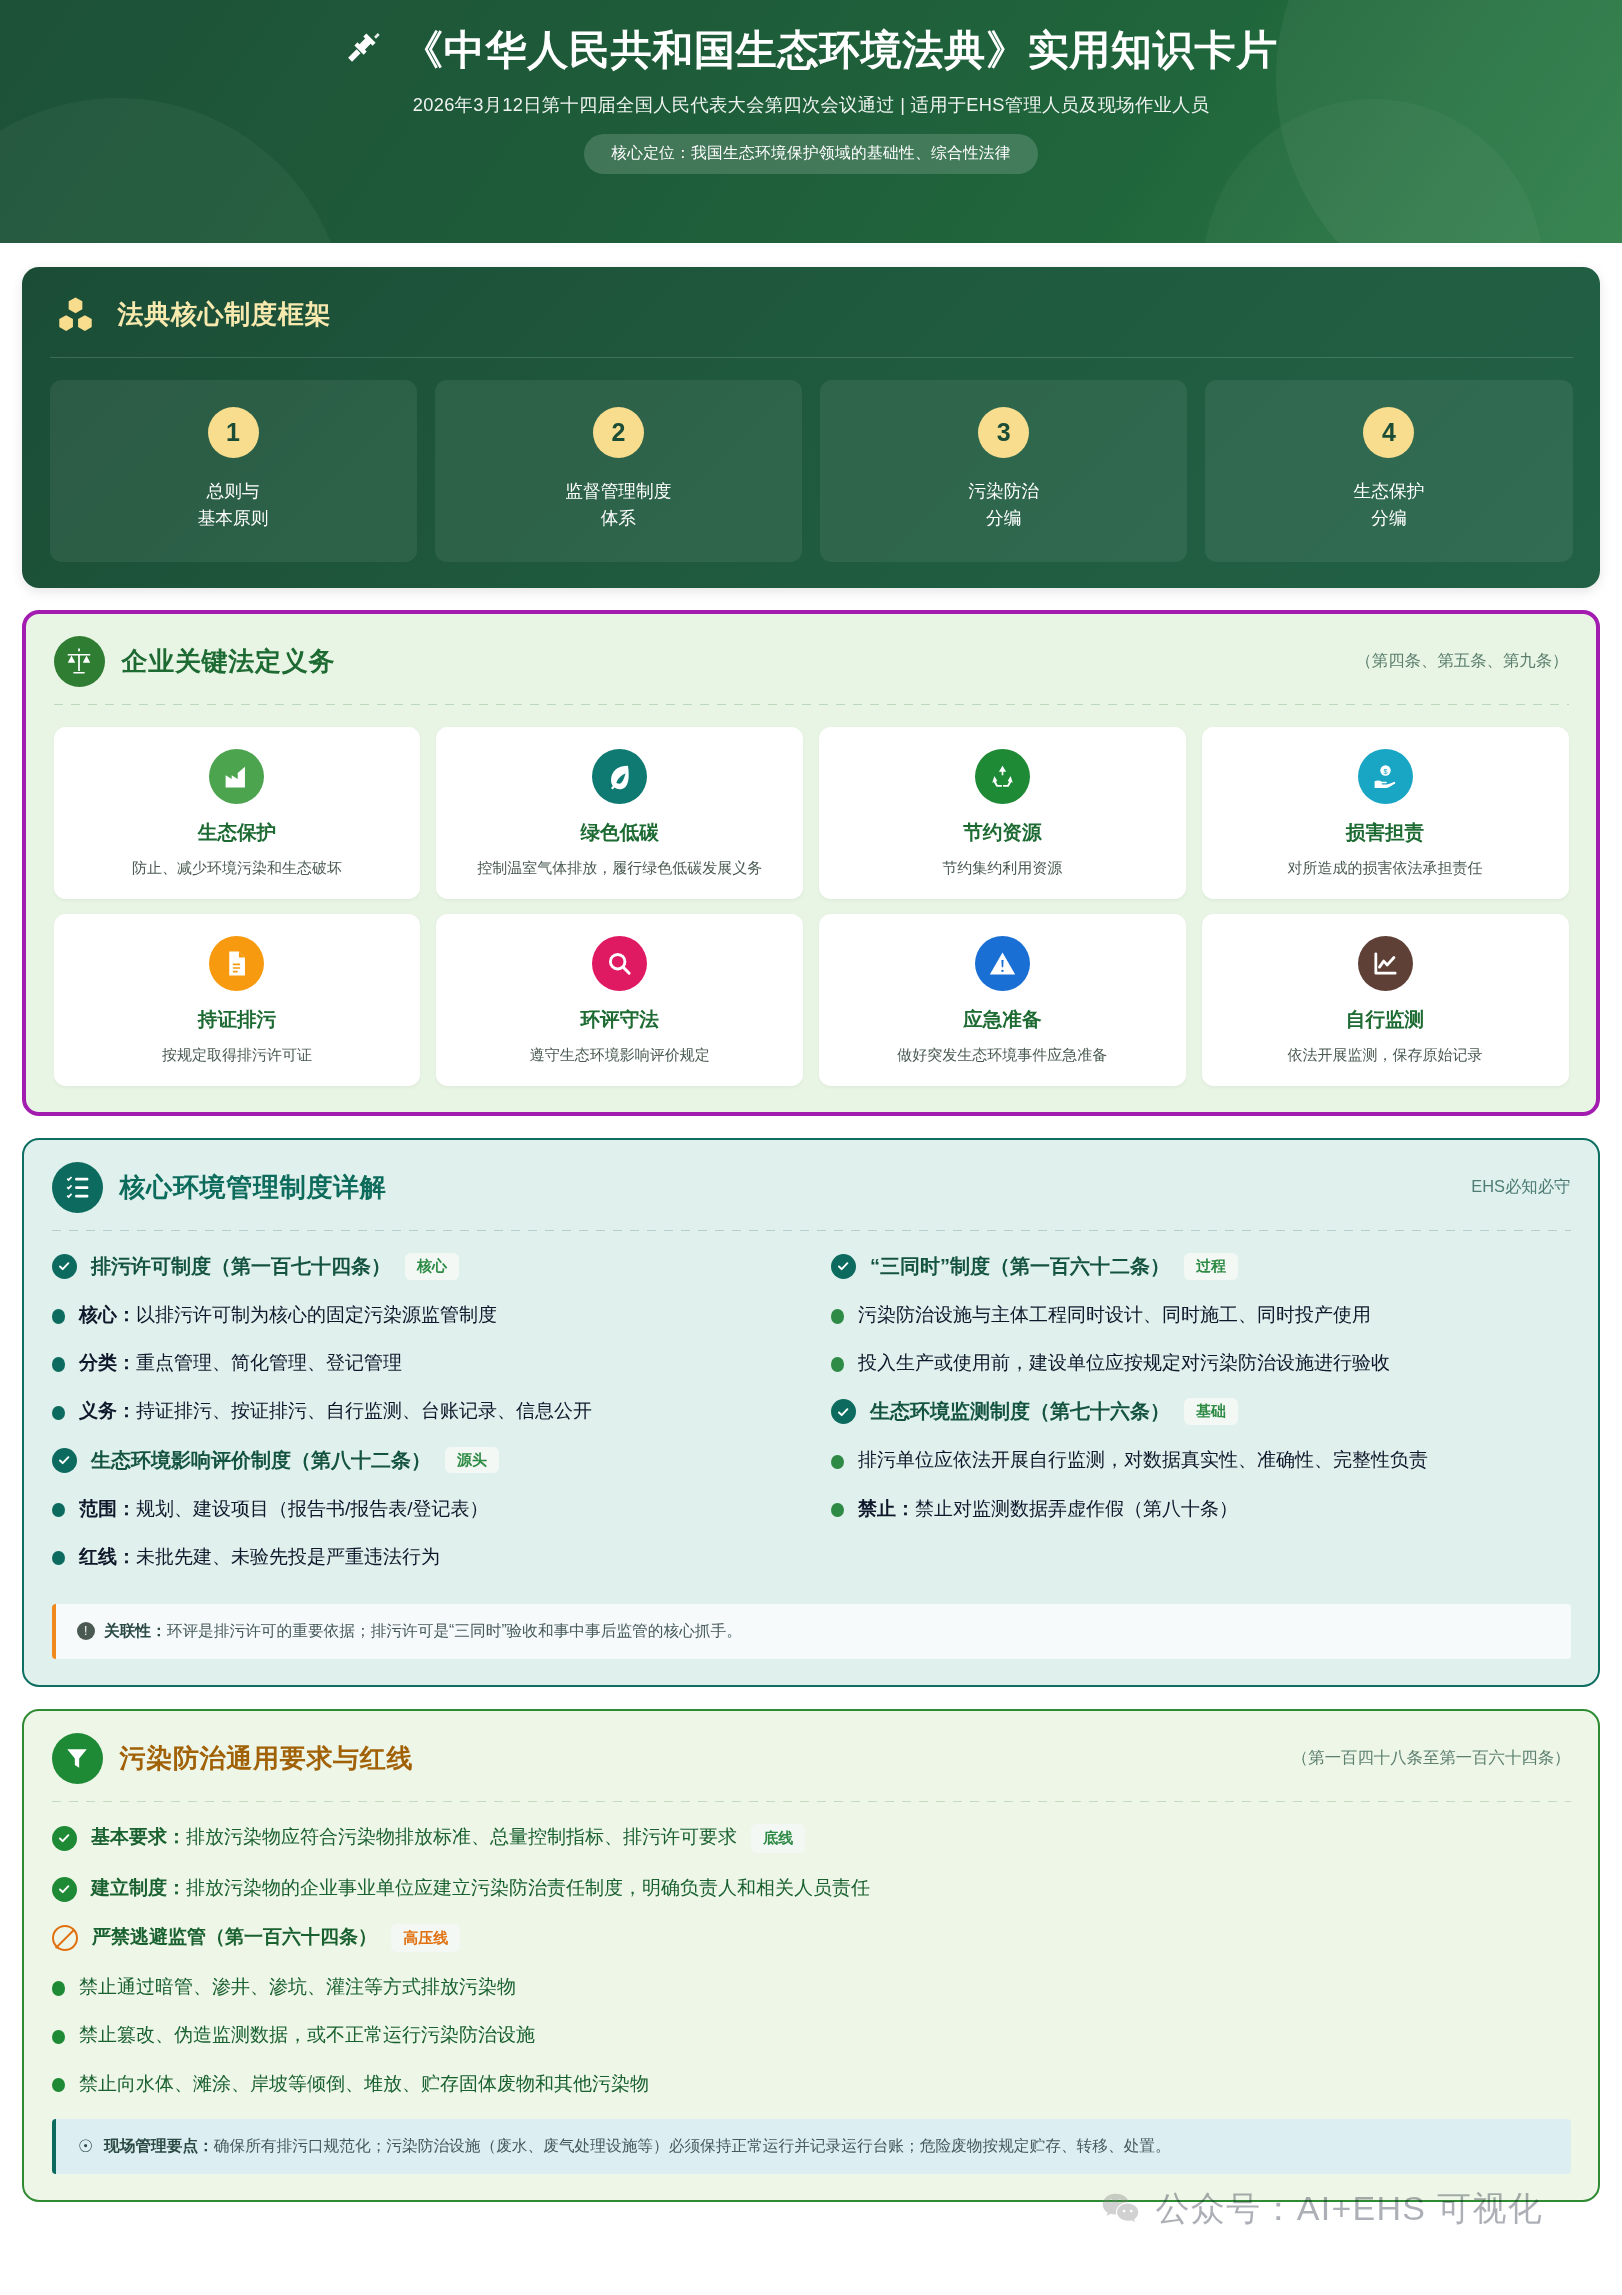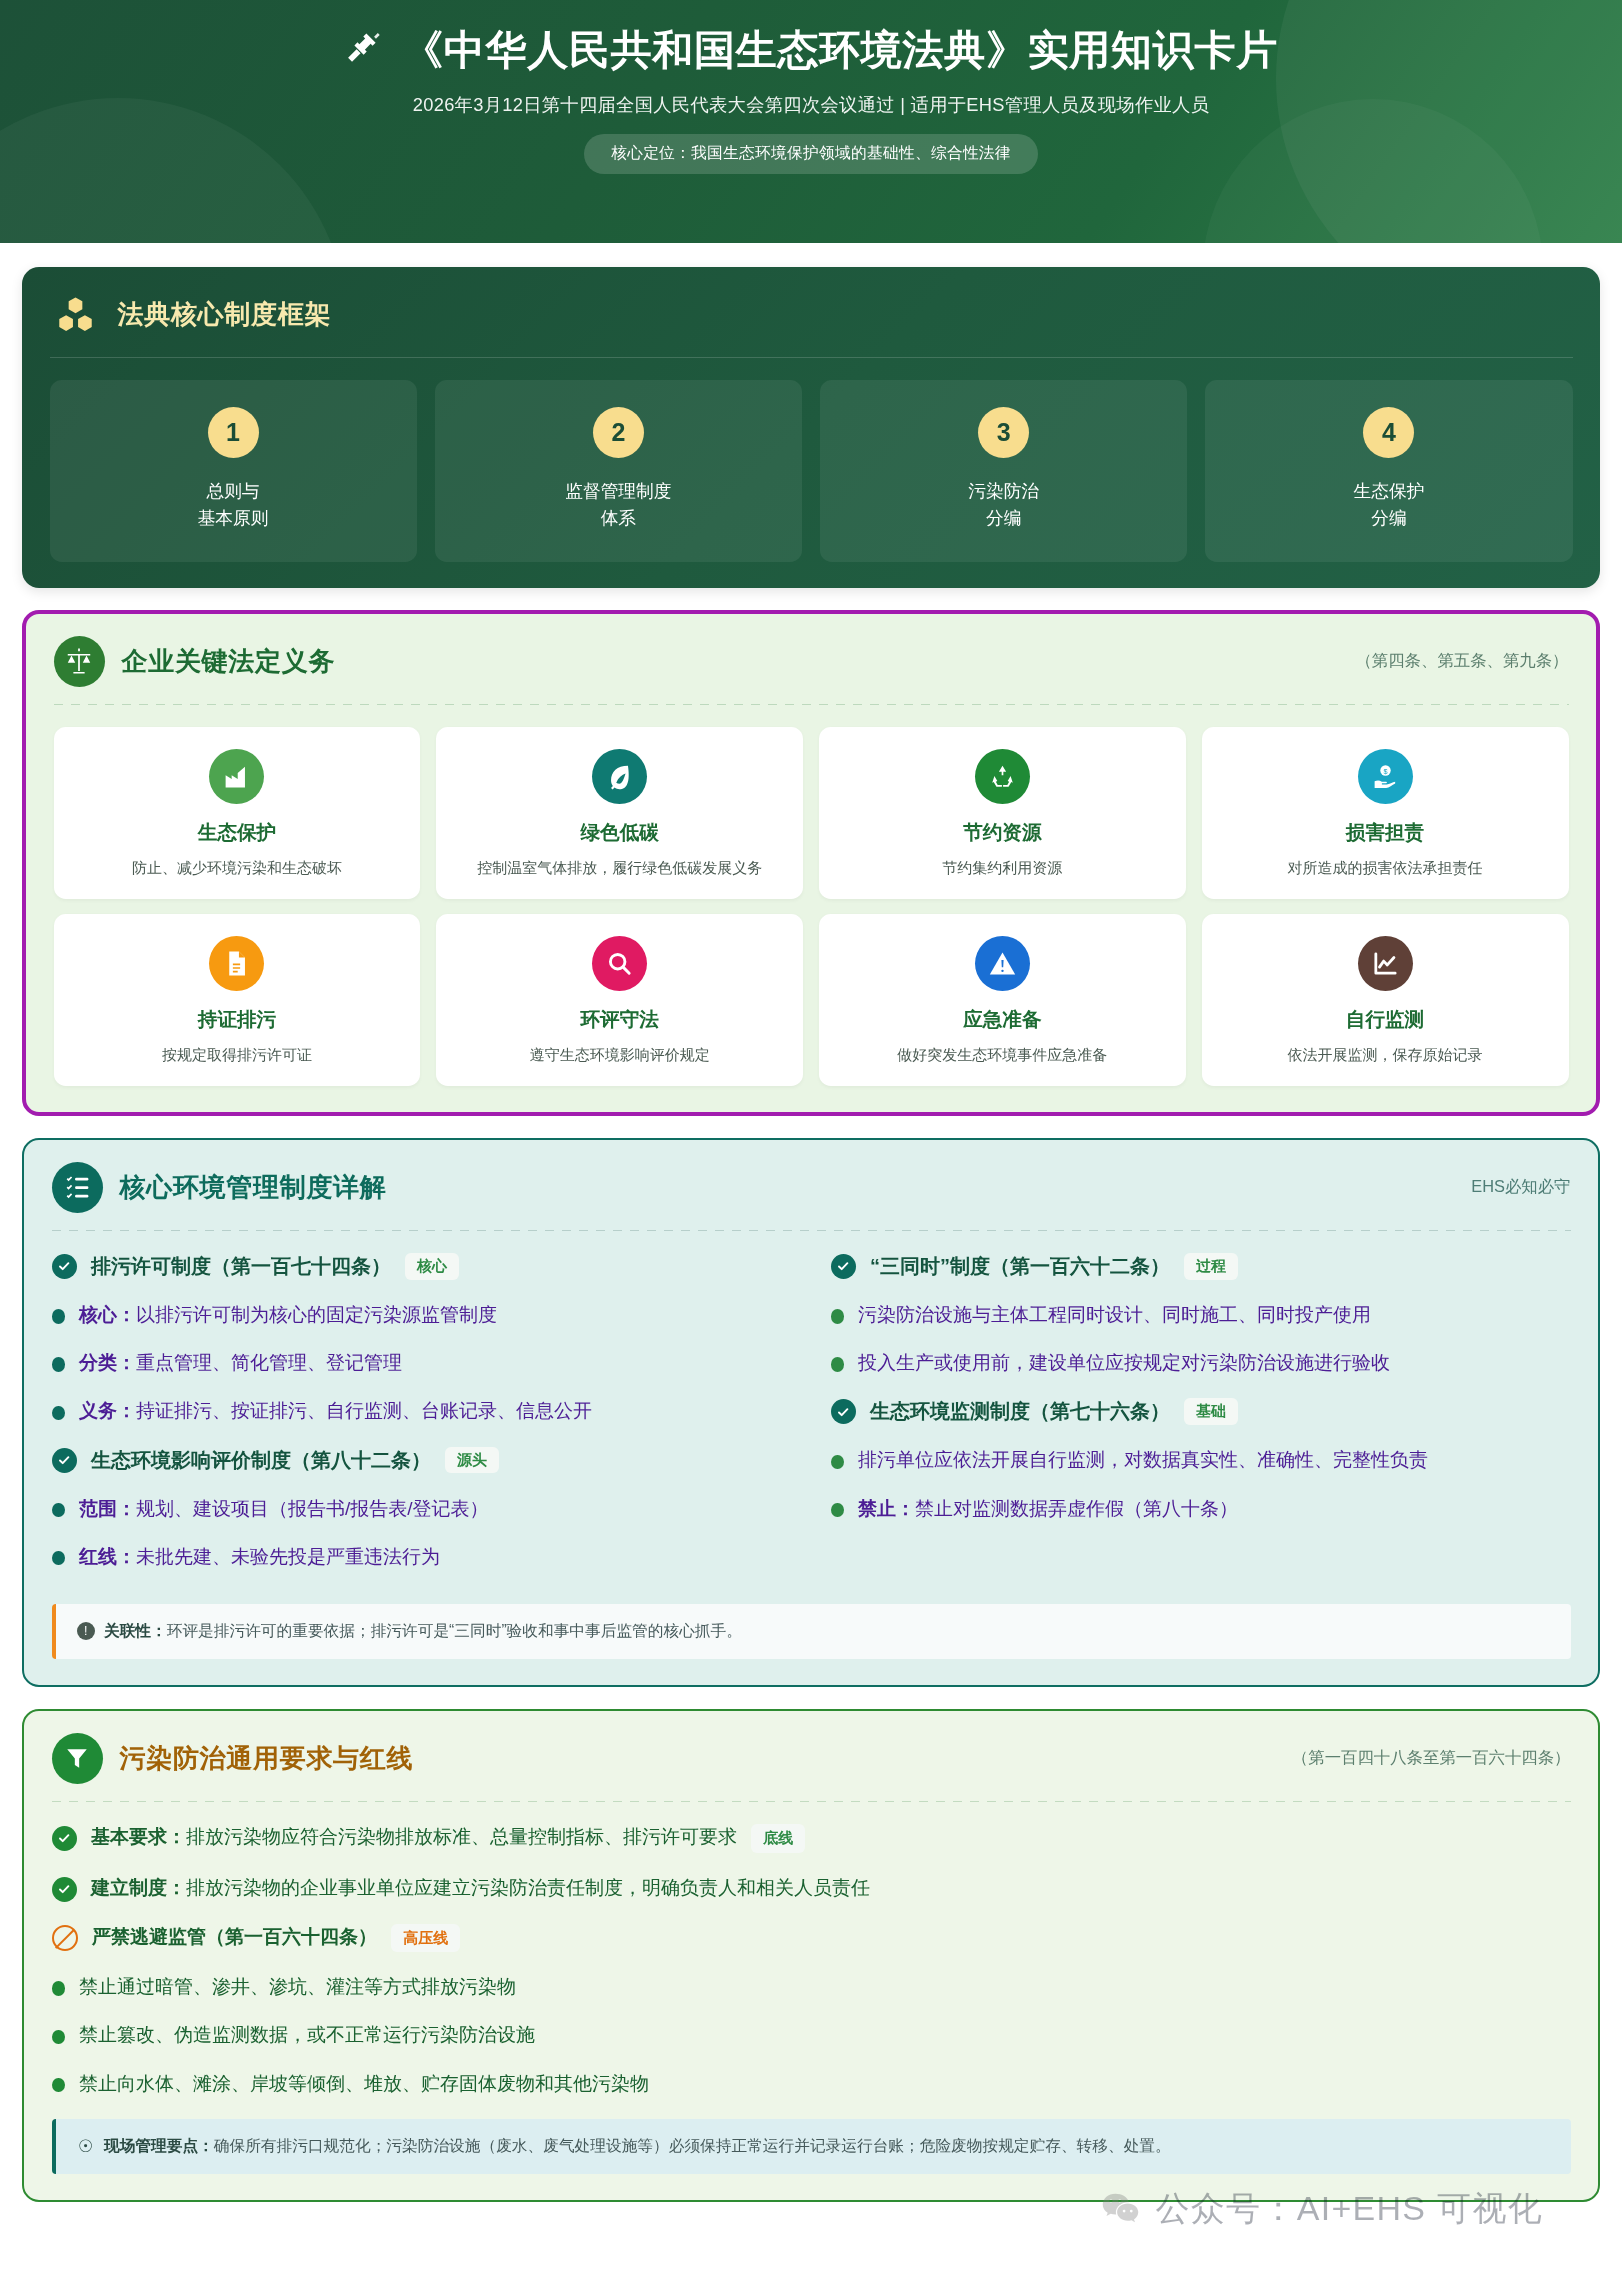--- a/index.html
+++ b/index.html
@@ -282,21 +282,21 @@
   .bullet {
     width: 13px; height: 14.4px;
     border-radius: 50%;
     background: #0c6b5e;
     flex: 0 0 auto;
     margin-top: 7.2px;
   }
   .bullet.green { background: #2e8b45; }
   .b-line-text {
     font-size: 19px;
-    color: #4c1d95;
+    color: #0f172a;
     line-height: 1.38;
   }
   .b-line-text b { font-weight: bold; }
 
   .note {
     margin-top: 11.8px;
     background: #f7fafa;
     border-left: 4.6px solid #f08a1d;
     border-radius: 3.9px;
     padding: 17px 21px;

